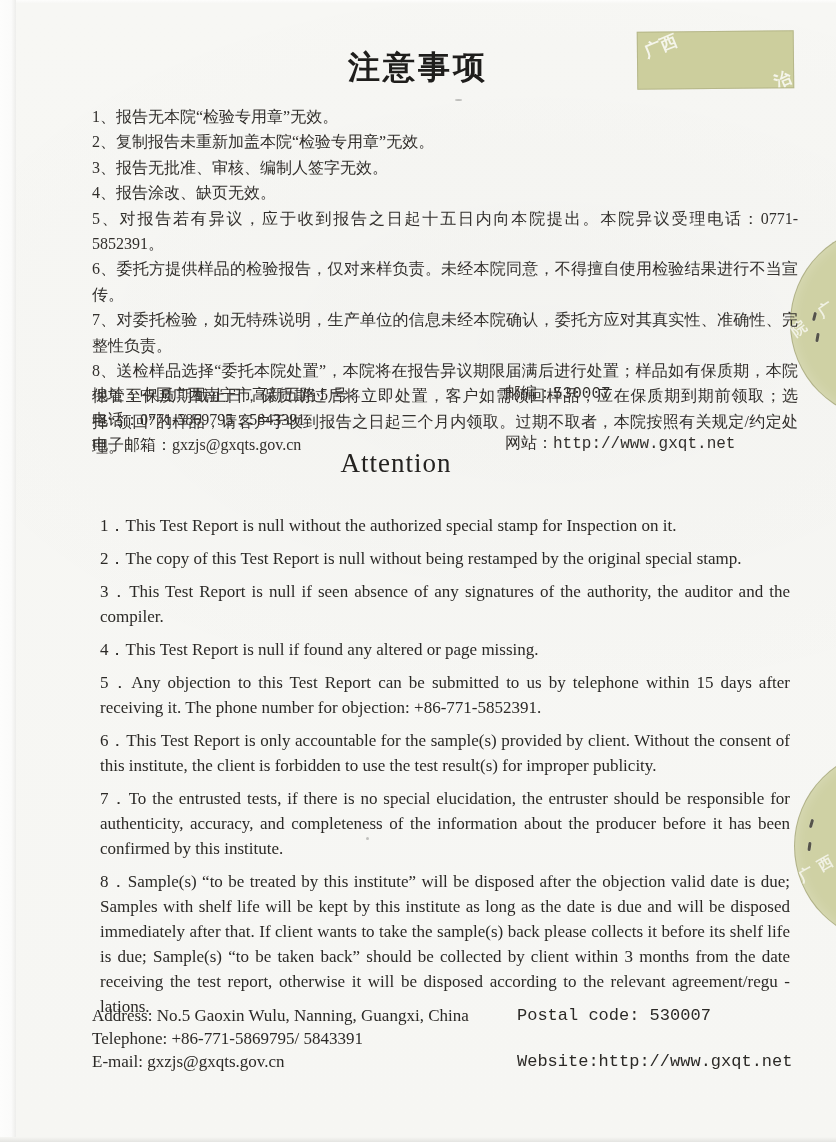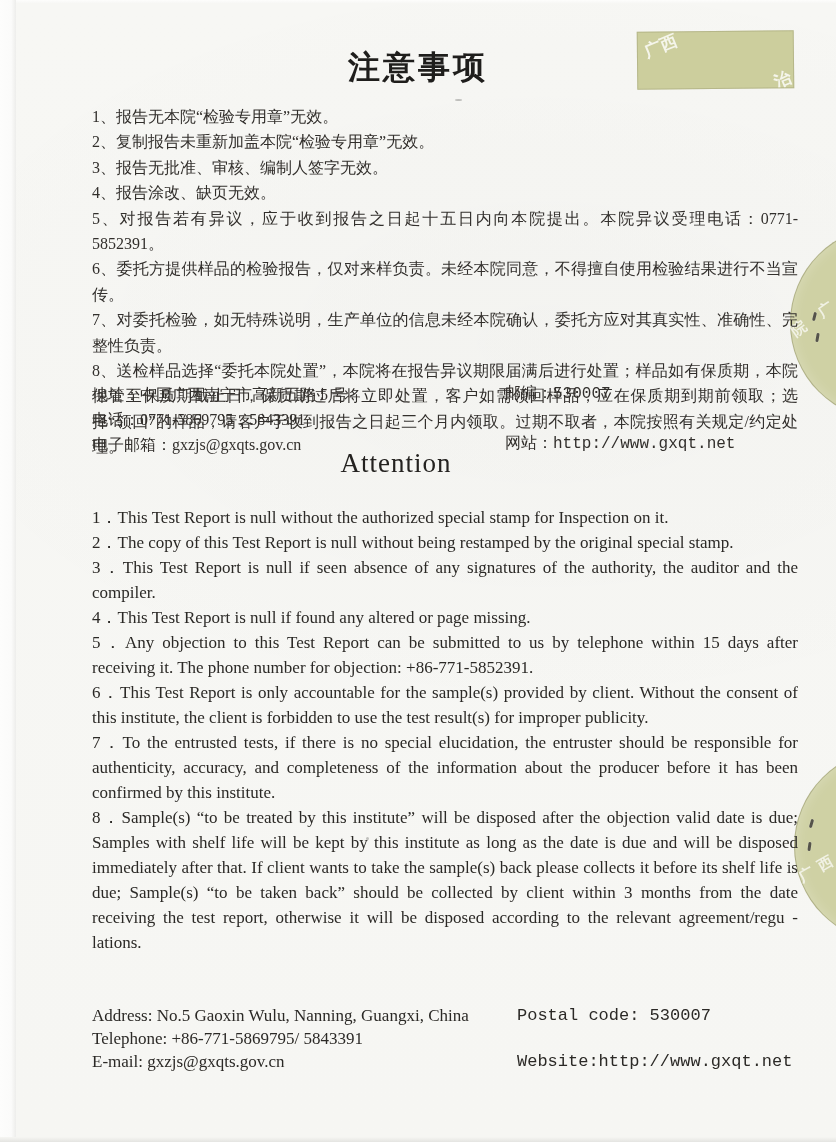--- a/index.html
+++ b/index.html
@@ -53,21 +53,21 @@
   
   #title{position:absolute;top:46px;left:0;width:836px;margin:0;
     text-align:center;font-size:32px;font-weight:700;letter-spacing:3px;color:#1f1e1c;}
   #attention{position:absolute;top:448px;left:0;width:792px;margin:0;
     text-align:center;font-size:27px;font-weight:400;letter-spacing:1px;color:#242220;}
 
   .cn-notes{position:absolute;left:92px;top:104px;width:706px;}
   .cn-notes p{margin:0;font-size:16px;line-height:25.4px;text-align:justify;
     color:#322f2c;}
   .en-notes{position:absolute;left:92px;top:505px;width:706px;}
-  .en-notes p{margin:0;font-size:17px;line-height:25px;text-align:justify;
+  .en-notes p{margin:8px;font-size:17px;line-height:25px;text-align:justify;
     color:#2b2926;}
 
   .contact{position:absolute;left:92px;width:706px;}
   #cn-contact{top:382px;}
   #cn-contact .row{position:relative;line-height:25px;font-size:16px;color:#322f2c;}
   #en-contact{top:956px;margin-top:48px;}
   #en-contact .row{position:relative;line-height:23px;font-size:17px;color:#2b2926;}
   .contact .right{position:absolute;top:0;font-family:Liberation Mono, monospace;}
   #cn-contact .right{left:413px;}
   #en-contact .right{left:425px;}

